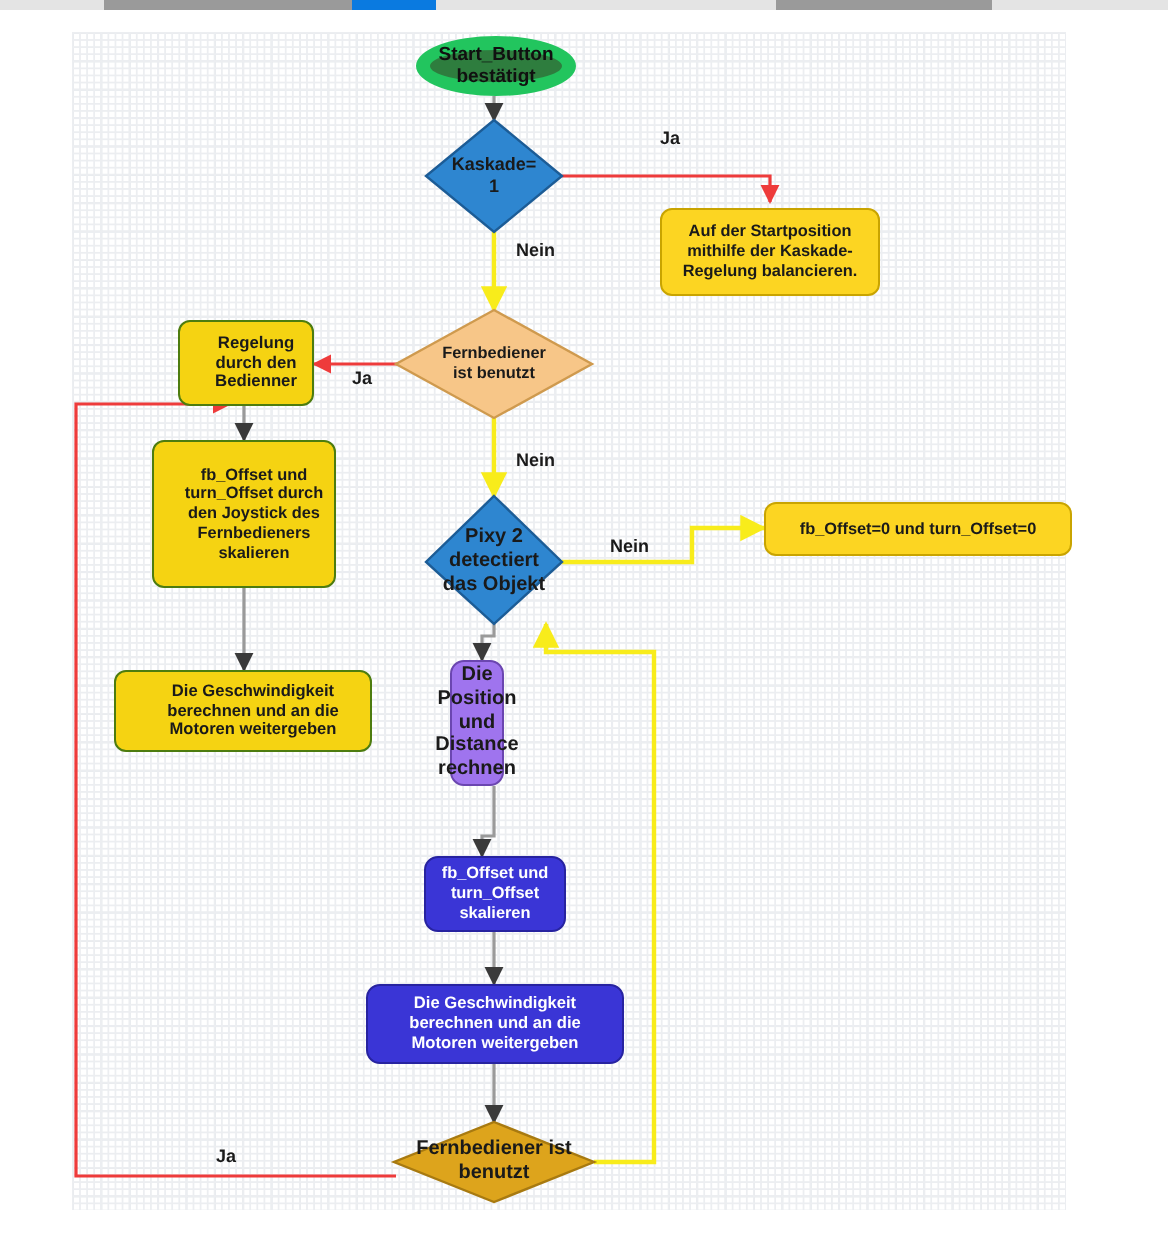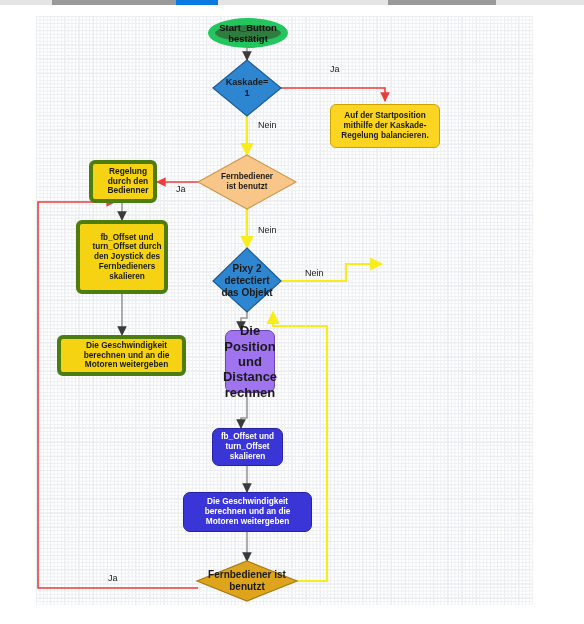--- a/index.html
+++ b/index.html
@@ -77,21 +77,21 @@
   .n-start {
     border-radius: 50%;
     background: #2e7d3e;
     border: 7px solid #22c55e;
     color: #101010;
   }
 
   
   .n-yellow {
     background: #f5d312;
-    border: 4px solid #4d7c0f;
+    border: 1px solid #4d7c0f;
     border-radius: 6px;
     padding-left: 10px;
   }
   .n-note {
     background: #fcd522;
     border: 1px solid #c9a400;
     border-radius: 6px;
   }
   .n-violet {
     background: #9f74ee;
@@ -106,21 +106,21 @@
   }
 
   
   .n-diamond {
     background: transparent;
     border: none;
   }
 
   .lbl {
     position: absolute;
-    font-weight: normal;
+    font-weight: bold;
     color: #1a1a1a;
     white-space: nowrap;
   }
 </style>
 </head>
 <body>
 
 <div id="root">
 
   <div id="topbar">
@@ -205,22 +205,23 @@
 skalieren</div>
 
   <div class="node n-yellow" style="left:57px; top:335px; width:129px; height:41px; font-size:8.3px;">Die Geschwindigkeit
 berechnen und an die
 Motoren weitergeben</div>
 
   <div class="node n-diamond" style="left:214px; top:263px; width:66px; height:36px; font-size:10px;">Pixy 2
 detectiert
 das Objekt</div>
 
-
-  <div class="node n-violet" style="left:225px; top:330px; width:50px; height:63px; font-size:13px;">Die
+  <div class="node n-note" style="left:382px; top:251px; width:154px; height:27px; font-size:8.2px;">fb_Offset=0 und turn_Offset=0</div>
+
+  <div class="node n-violet" style="left:225px; top:330px; width:27px; height:63px; font-size:10px;">Die
 Position
 und
 Distance
 rechnen</div>
 
   <div class="node n-blue" style="left:212px; top:428px; width:71px; height:38px; font-size:8.2px;">fb_Offset und
 turn_Offset
 skalieren</div>
 
   <div class="node n-blue" style="left:183px; top:492px; width:129px; height:40px; font-size:8.3px;">Die Geschwindigkeit

